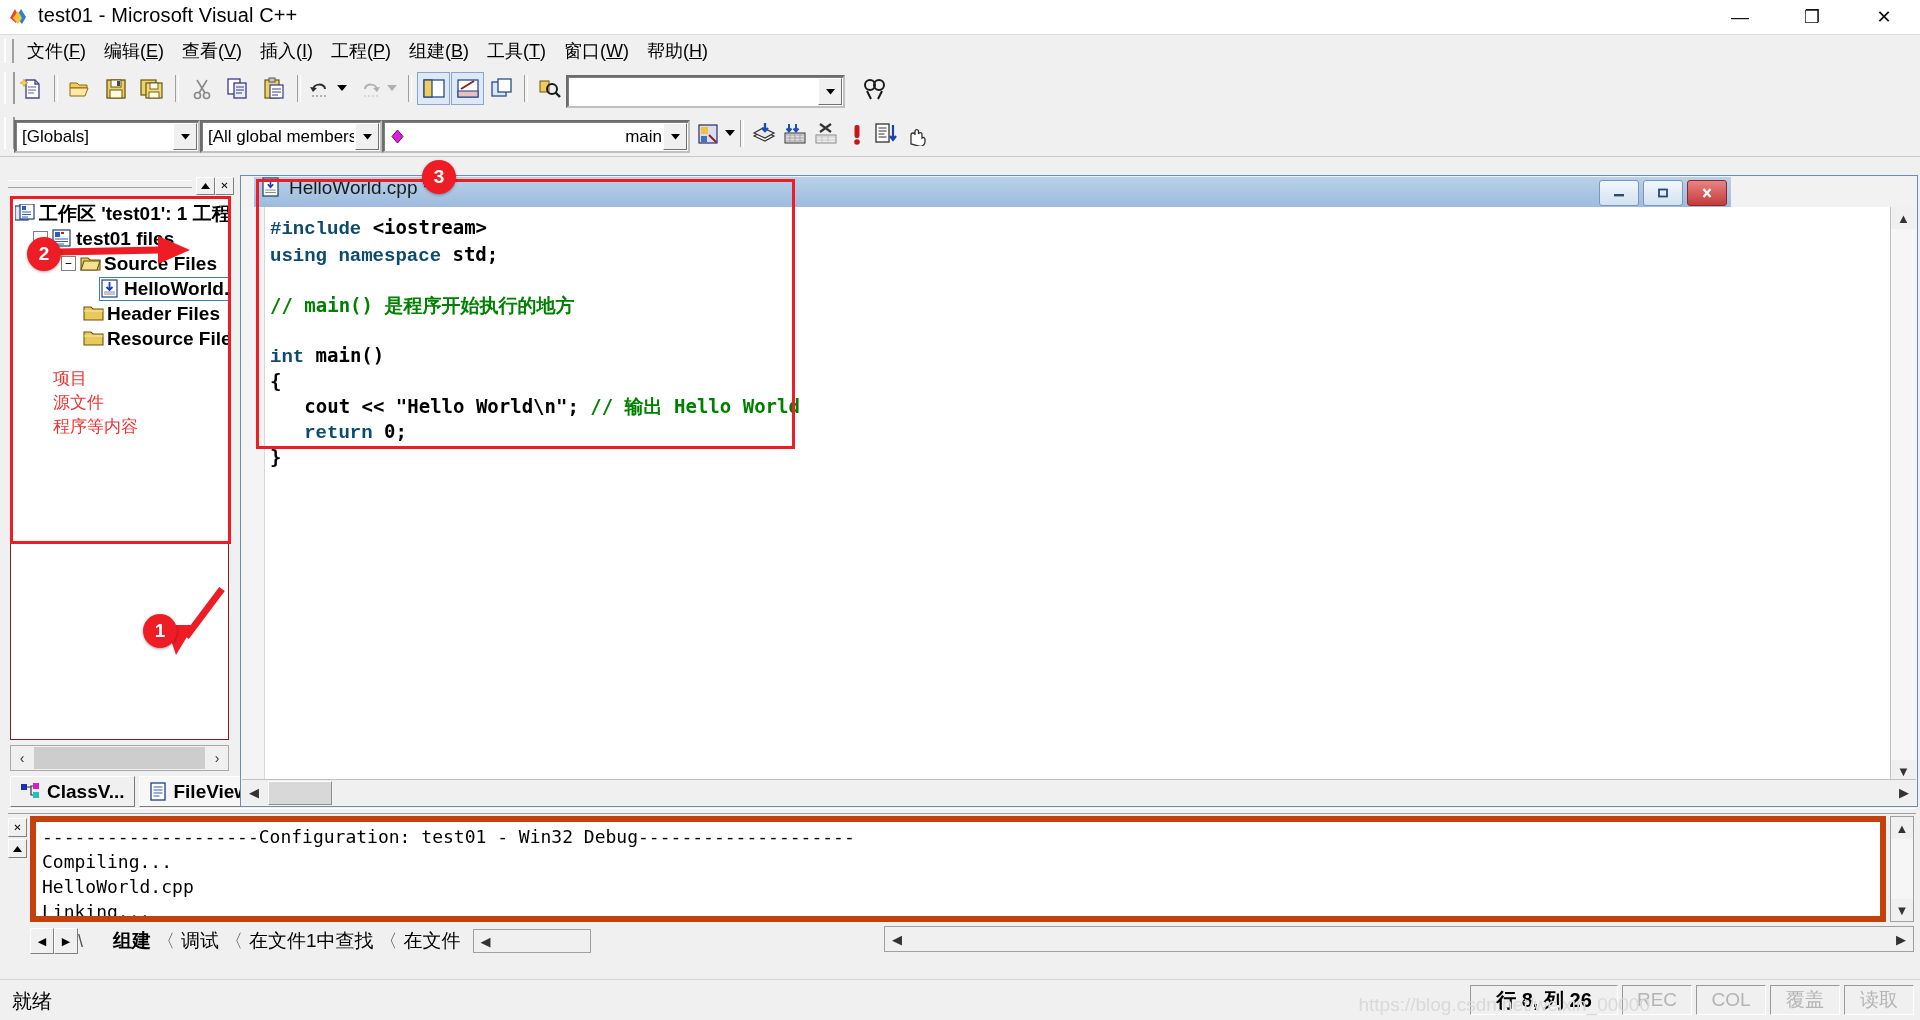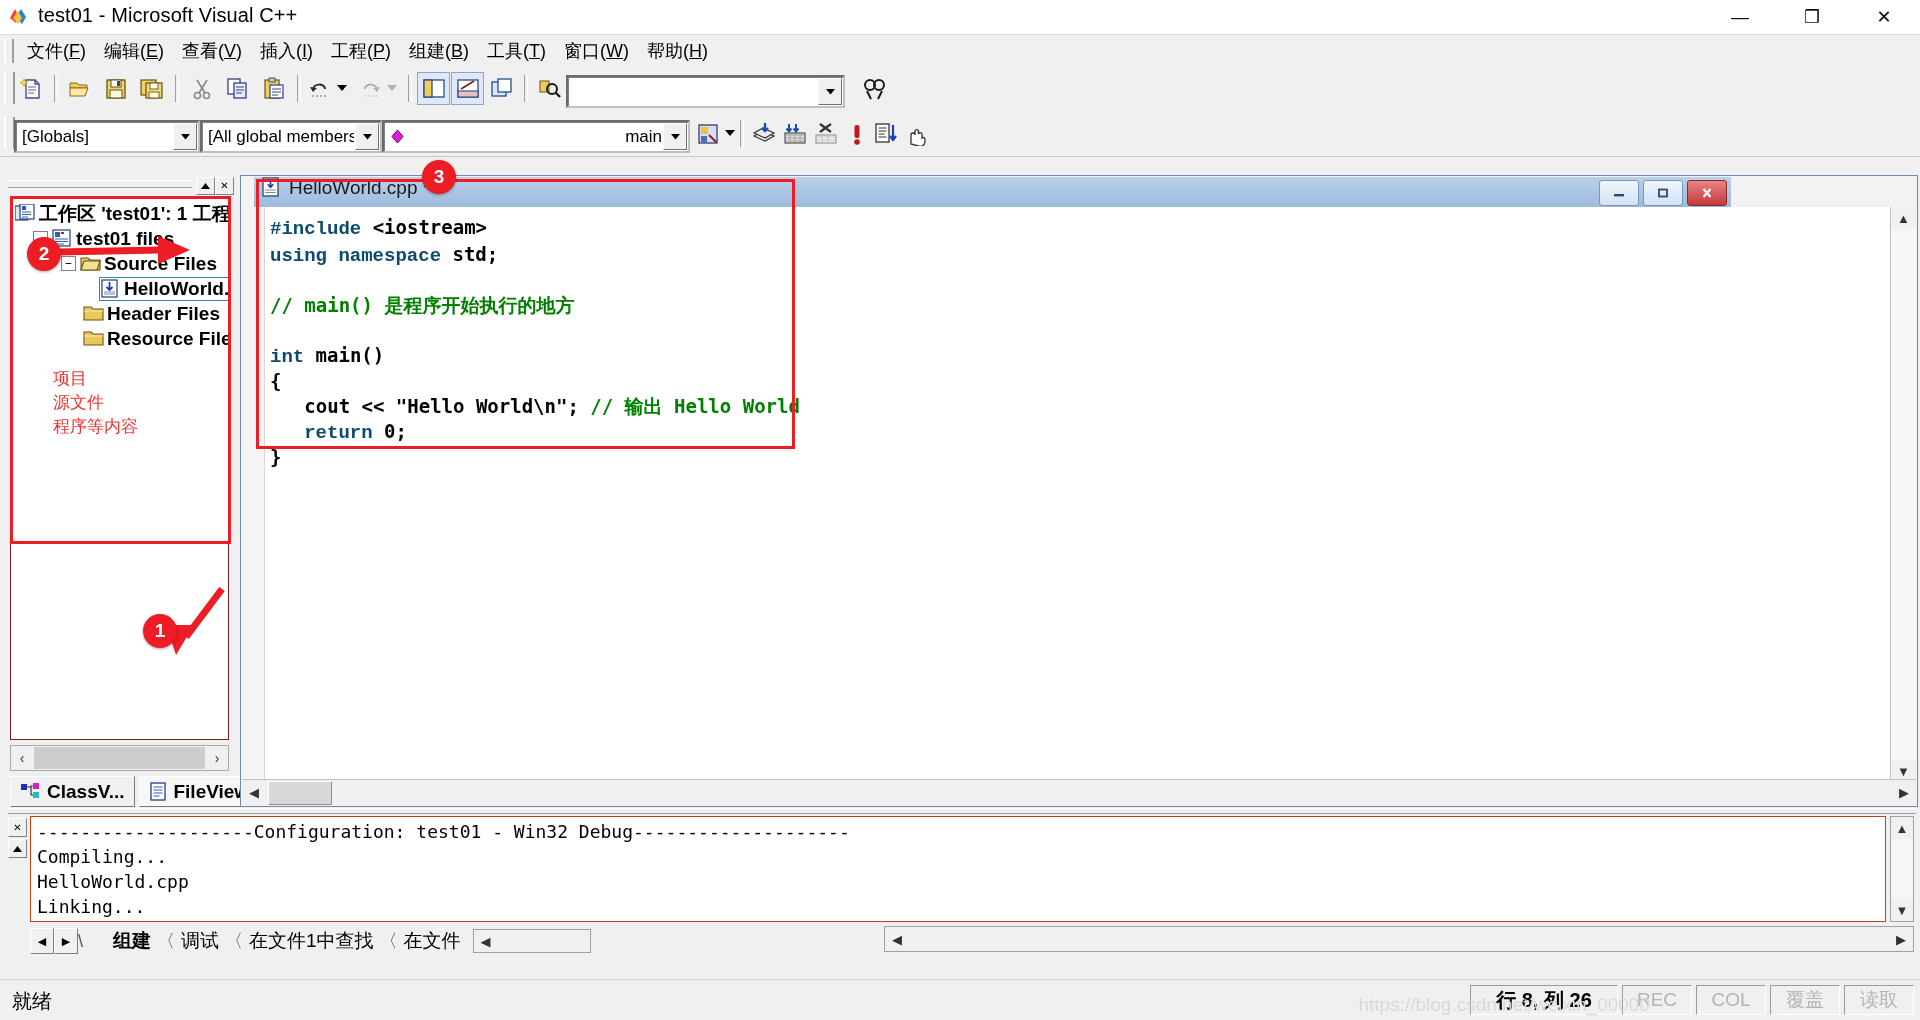--- a/index.html
+++ b/index.html
@@ -118,21 +118,21 @@
 
   
   .outpane{position:absolute;left:8px;top:812px;width:1908px;height:148px;background:#f0f0f0;}
   .out-splitter{position:absolute;left:0;top:-4px;width:1908px;height:4px;
                 border-top:1px solid #ffffff;border-bottom:1px solid #a0a0a0;}
   .out-sidebtns{position:absolute;left:0;top:6px;width:18px;}
   .out-sb{width:17px;height:17px;background:#f0f0f0;border:1px solid #ffffff;
           border-right-color:#808080;border-bottom-color:#808080;
           display:flex;align-items:center;justify-content:center;font-size:10px;color:#000;margin-bottom:2px;}
   .outtext{position:absolute;left:22px;top:4px;width:1856px;height:106px;background:#ffffff;
-           border:1px solid #c2410c;box-sizing:border-box;overflow:hidden;
+           border:6px solid #c2410c;box-sizing:border-box;overflow:hidden;
            font-family:"DejaVu Sans Mono","Liberation Mono",monospace;font-size:18px;line-height:25px;
            color:#000;padding:2px 0 0 6px;white-space:pre;}
   .out-vs{position:absolute;right:2px;top:4px;width:24px;height:106px;background:#f0f0f0;
           border:1px solid #a0a0a0;box-sizing:border-box;display:flex;flex-direction:column;}
   .out-tabs{position:absolute;left:22px;top:114px;height:30px;display:flex;align-items:center;}
   .ot-nav{width:22px;height:24px;background:#f0f0f0;border:1px solid #ffffff;
           border-right-color:#808080;border-bottom-color:#808080;
           display:flex;align-items:center;justify-content:center;font-size:11px;color:#000;}
   .ot-tab{font-size:19px;color:#000;padding:0 6px;white-space:nowrap;}
   .ot-tab.active{font-weight:bold;margin-left:24px;}

